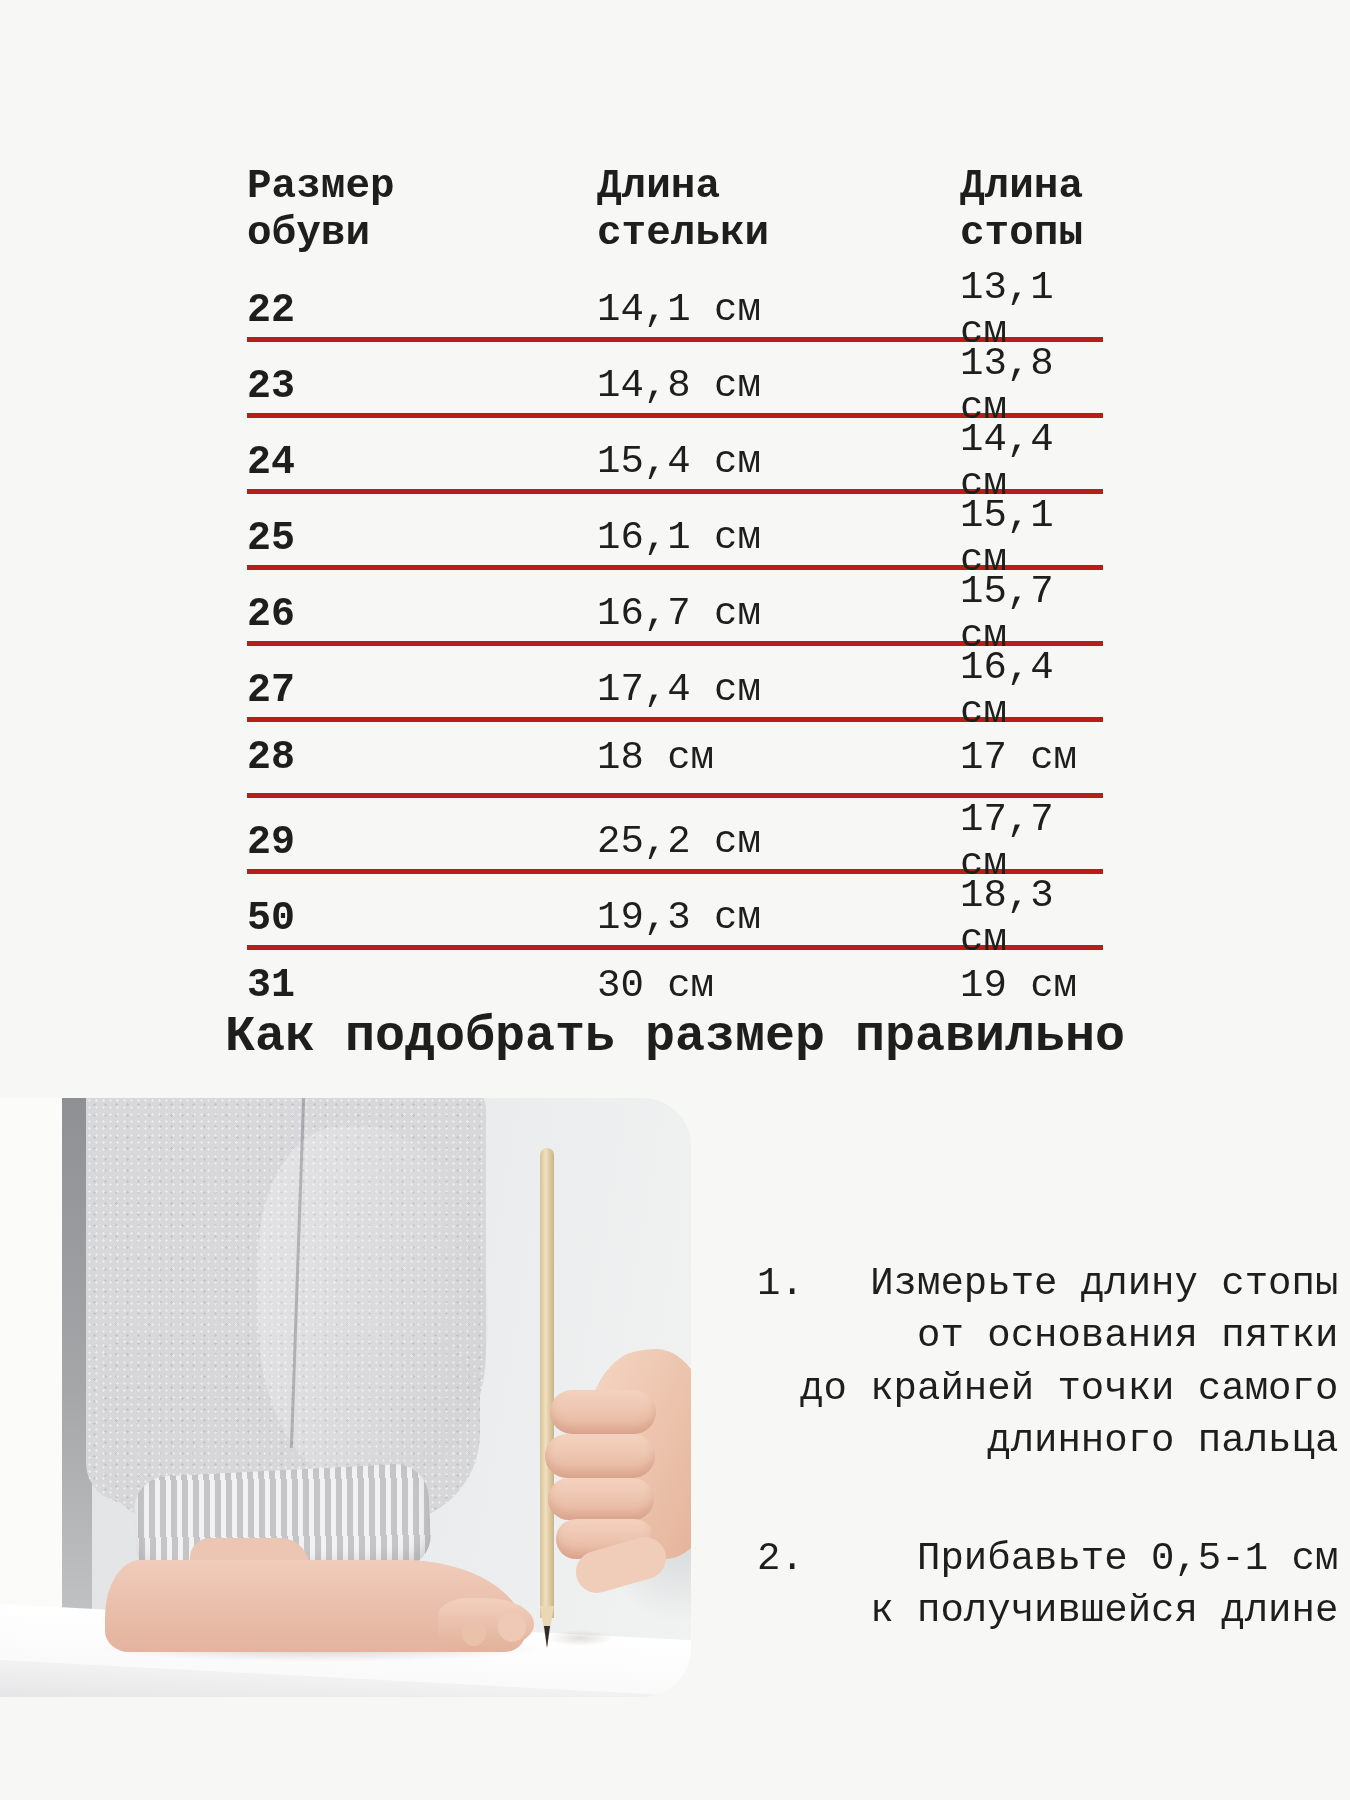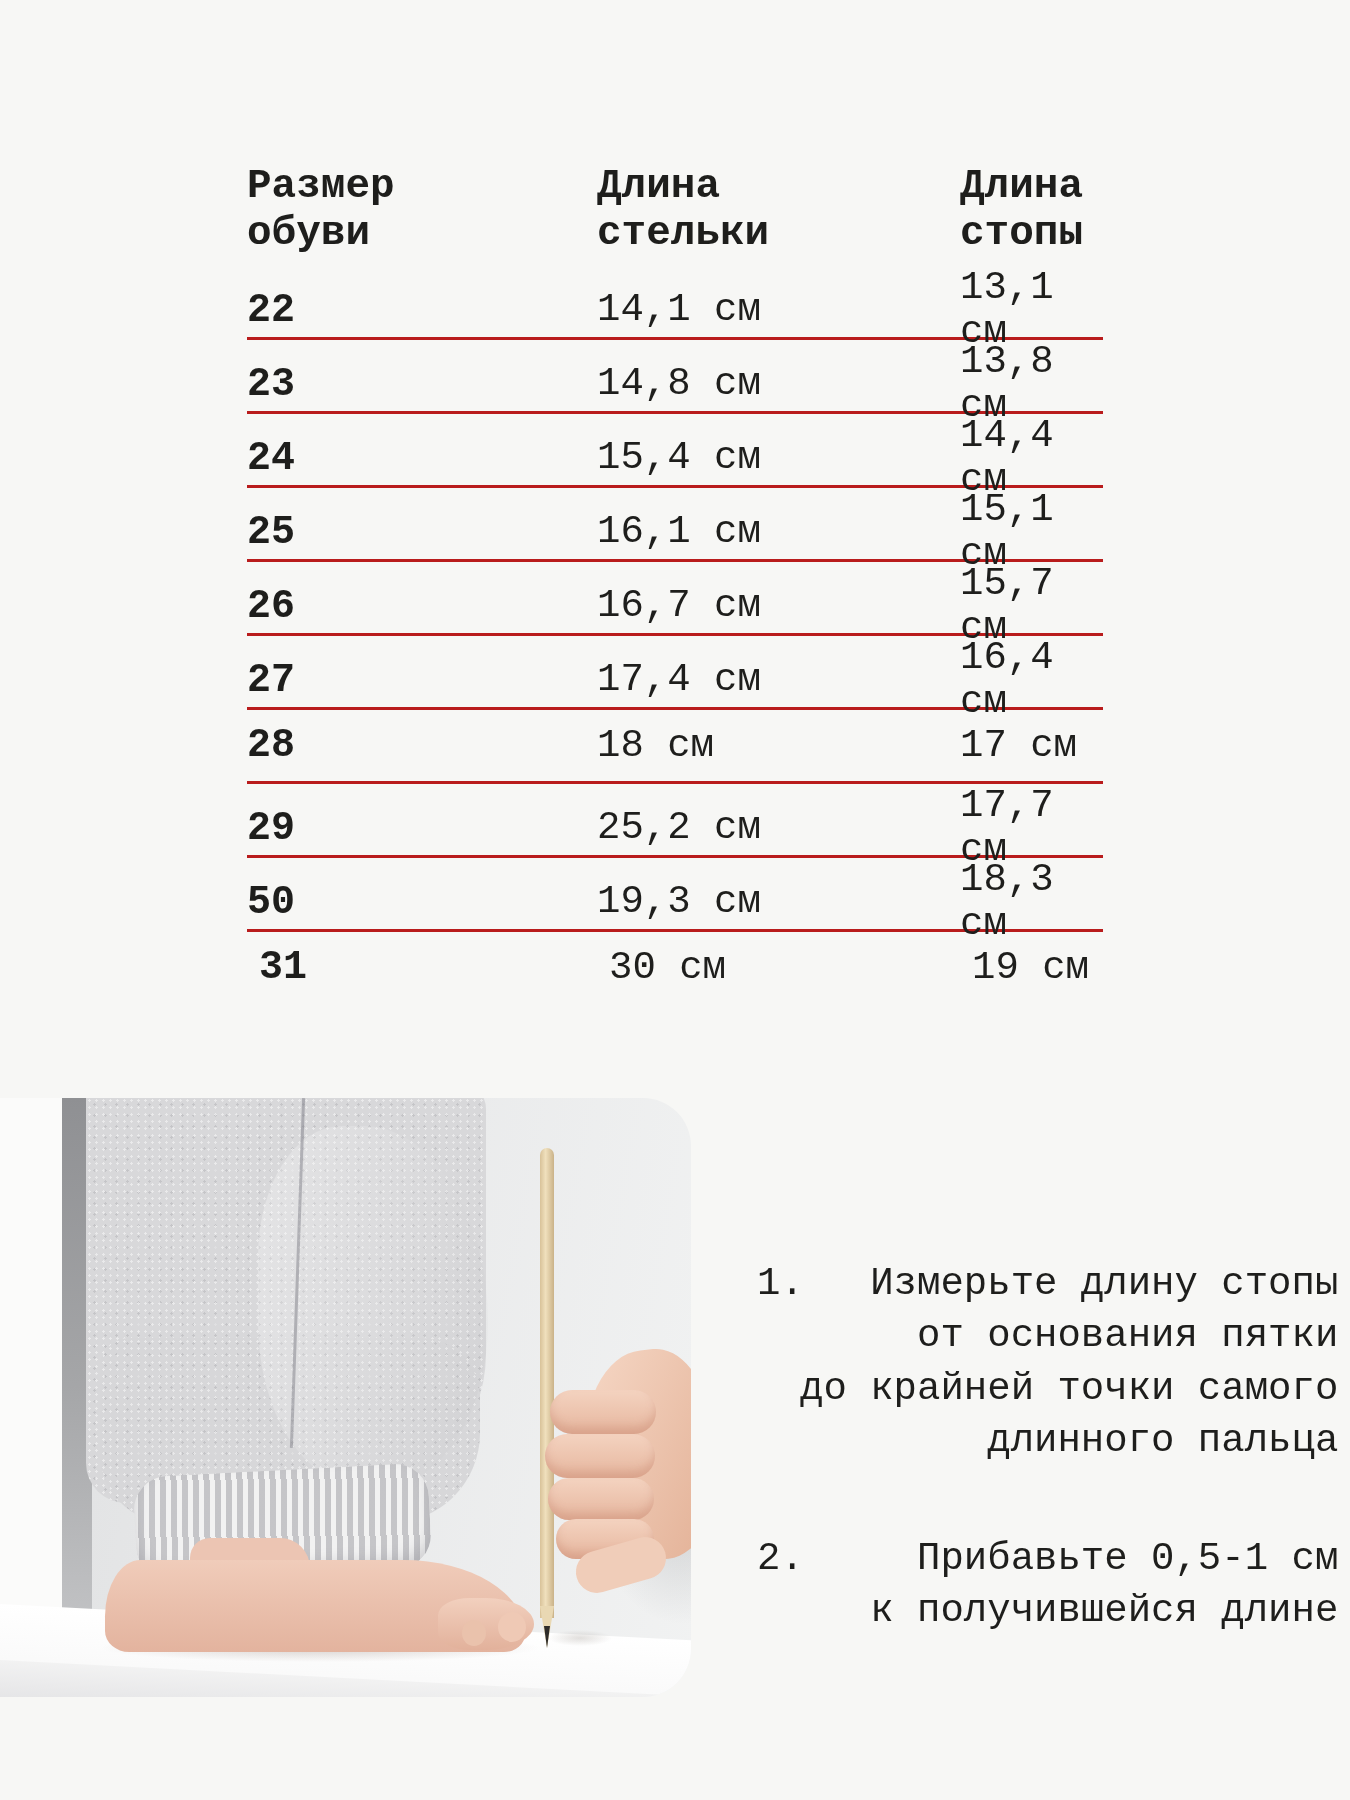--- a/index.html
+++ b/index.html
@@ -7,22 +7,22 @@
     position:relative;width:1350px;height:1800px;overflow:hidden;
     background:#f7f7f5;color:#1e1e1c;
     font-family:Liberation Mono, monospace;
   }
   
   .tbl{position:absolute;left:247px;top:163px;width:856px;}
   .tbl-head{display:grid;grid-template-columns:350px 363px 1fr;
     font-weight:700;font-size:41px;line-height:47px;white-space:pre-line;}
   .tbl-rows{margin-top:9px;}
   .tbl-row{display:grid;grid-template-columns:350px 363px 1fr;height:71px;
-    align-items:center;border-bottom:3px solid #b91c1c;font-size:39px;}
-  .tbl-row:last-child{border-bottom:none;margin-left:12px;}
+    align-items:center;border-bottom:5px solid #b91c1c;font-size:39px;}
+  .tbl-row:last-child{border-bottom:none;}
   .cell-size{font-weight:700;font-size:40px;}
   
   .guide-title{position:absolute;left:0;top:1008px;width:1350px;text-align:center;
     font-weight:700;font-size:50px;line-height:58px;}
   
   .steps{position:absolute;left:757px;top:1258px;font-size:39px;line-height:52.4px;}
   .step{display:grid;grid-template-columns:43px 1fr;}
   .step + .step{margin-top:65px;}
   .step-text{white-space:pre-line;text-align:right;}
   
@@ -148,20 +148,21 @@
         <div>18,3 см</div>
       </div>
       <div class="tbl-row">
         <div class="cell-size">31</div>
         <div>30 см</div>
         <div>19 см</div>
       </div>
     </div>
   </div>
 
+  <div class="guide-title">Как подобрать размер правильно</div>
 
   <div class="photo">
     <div class="hand-wall-shadow"></div>
     <div class="wall-white"></div>
     <div class="wall-edge"></div>
     <div class="floor"></div>
     <div class="floor-edge"></div>
     <div class="pant"></div>
     <div class="pant-lower"></div>
     <div class="pant-fold"></div>

